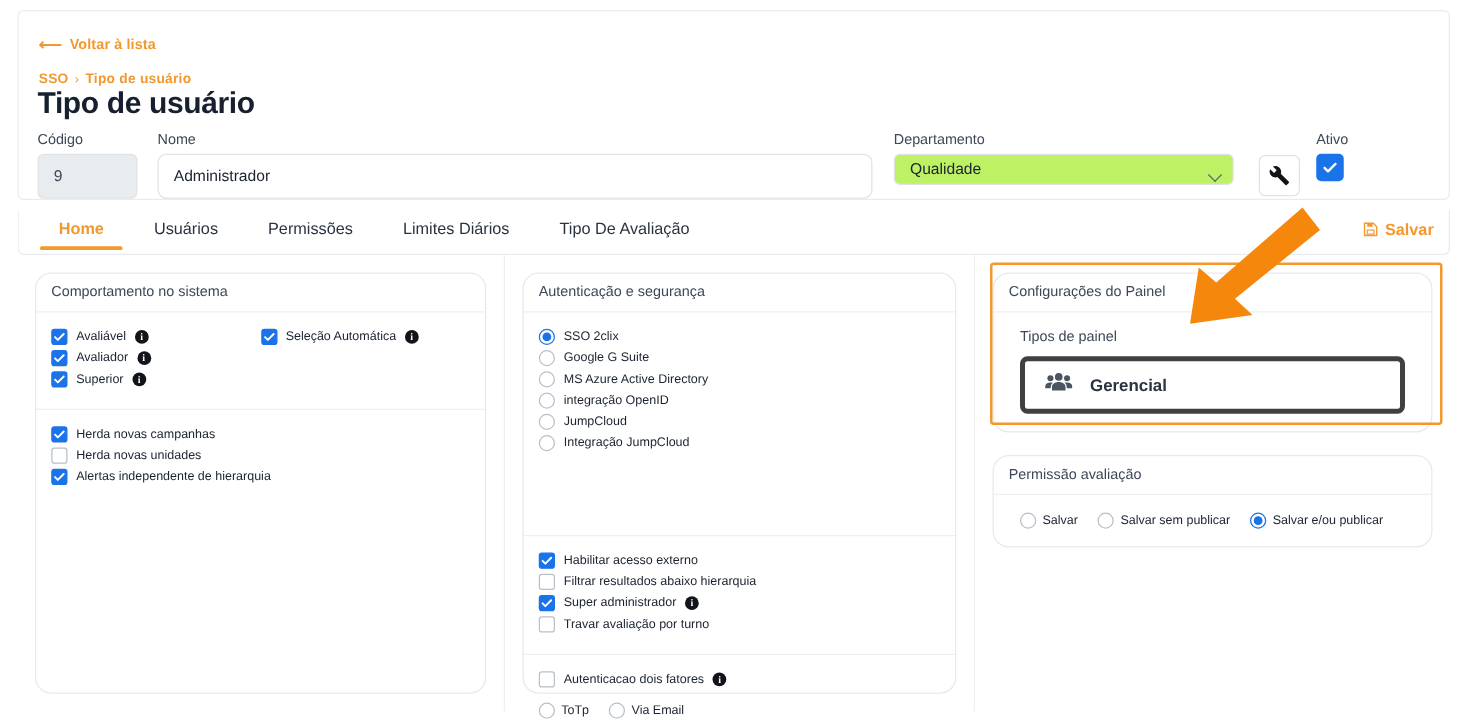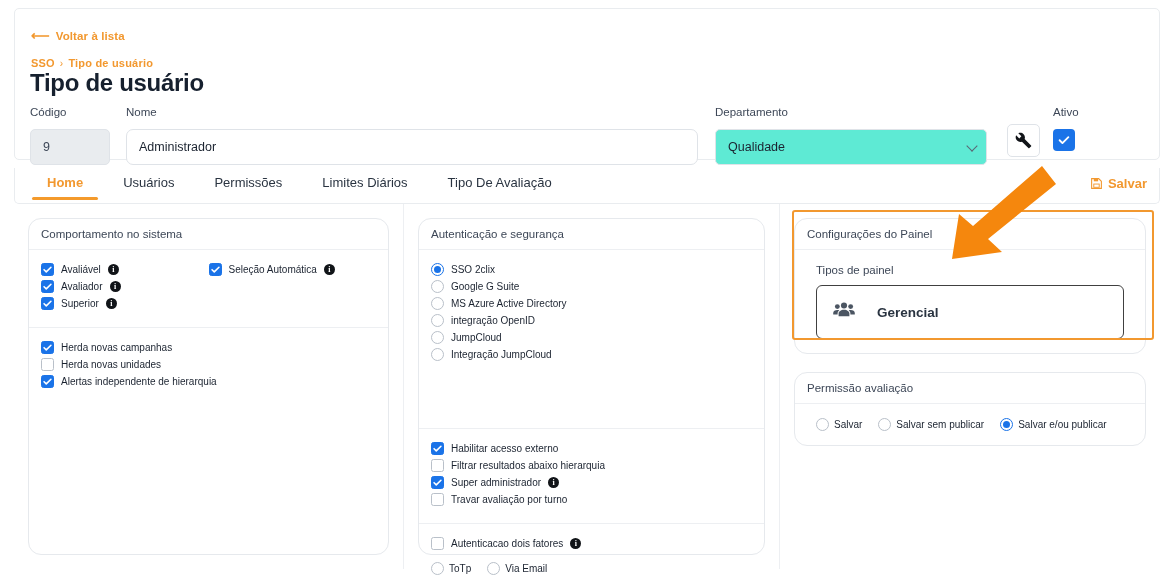--- a/index.html
+++ b/index.html
@@ -28,38 +28,38 @@
     font-size:11px; font-weight:700; color:#f2982f; letter-spacing:.2px;
     display:flex; align-items:center; gap:5px;
   }
   .bc-sep { font-weight:400; font-size:10px; }
   .page-title {
     position:absolute; left:15px; top:60px;
     font-size:24px; font-weight:700; letter-spacing:-.3px; color:#16202e;
   }
 
   .field-label {
-    font-size:11.5px; color:#3d4757; margin-bottom:11px; display:block;
+    font-size:11.5px; color:#3d4757; margin-bottom:5px; display:block;
   }
   .fld-codigo { position:absolute; left:15px; top:97px; width:80px; }
   .inp-codigo {
     width:80px; height:36px; background:#e9ecef; border:1px solid #dfe3e8;
     border-radius:5px; font-size:12.5px; color:#3d4757;
     padding:0 12px; font-family:inherit;
   }
   .fld-nome { position:absolute; left:111px; top:97px; width:572px; }
   .inp-nome {
     width:572px; height:36px; background:#fff; border:1px solid #dfe3e8;
     border-radius:7px; font-size:12.5px; color:#1b2330; padding:0 12px;
     font-family:inherit;
   }
   .fld-dep { position:absolute; left:700px; top:97px; width:272px; }
   .sel-wrap { position:relative; width:272px; }
   .sel-dep {
-    width:272px; height:36px; background:#5eead4; border:1px solid #dfe3e8;
+    width:272px; height:25px; background:#bef264; border:1px solid #dfe3e8;
     border-radius:5px; font-size:12.5px; color:#1b2330; padding:0 26px 1px 12px;
     font-family:inherit; appearance:none; -webkit-appearance:none;
   }
   .sel-caret {
     position:absolute; right:11px; top:13px; width:8px; height:8px;
     border-left:1.6px solid #5a6573; border-bottom:1.6px solid #5a6573;
     transform:rotate(-45deg); pointer-events:none;
   }
   .wrench-btn {
     position:absolute; left:992px; top:115px; width:33px; height:33px;
@@ -150,22 +150,22 @@
     cursor:pointer;
   }
 
   .grid2 { display:flex; }
   .grid2 > div { flex:1; }
 
   
   .p3a { margin-bottom:18px; }
   .tipos-label { font-size:11.5px; color:#3d4757; margin-bottom:9px; }
   .card-tipo {
-    border:1px solid #404040; border-radius:6px; height:54px;
-    display:flex; align-items:center; gap:22px; padding:0 16px; cursor:pointer;
+    border:4px solid #404040; border-radius:6px; height:46px;
+    display:flex; align-items:center; gap:14px; padding:0 16px; cursor:pointer;
     background:#fff;
   }
   .card-tipo-label { font-size:13.5px; font-weight:700; color:#2a3441; }
   .radio-inline { display:flex; align-items:center; gap:16px; }
   .radio-inline .row { margin-bottom:0; gap:5px; }
 
   
   .hl-box {
     position:absolute; left:792px; top:210px; width:362px; height:130px;
     border:2px solid #f2982f; border-radius:3px; pointer-events:none;

